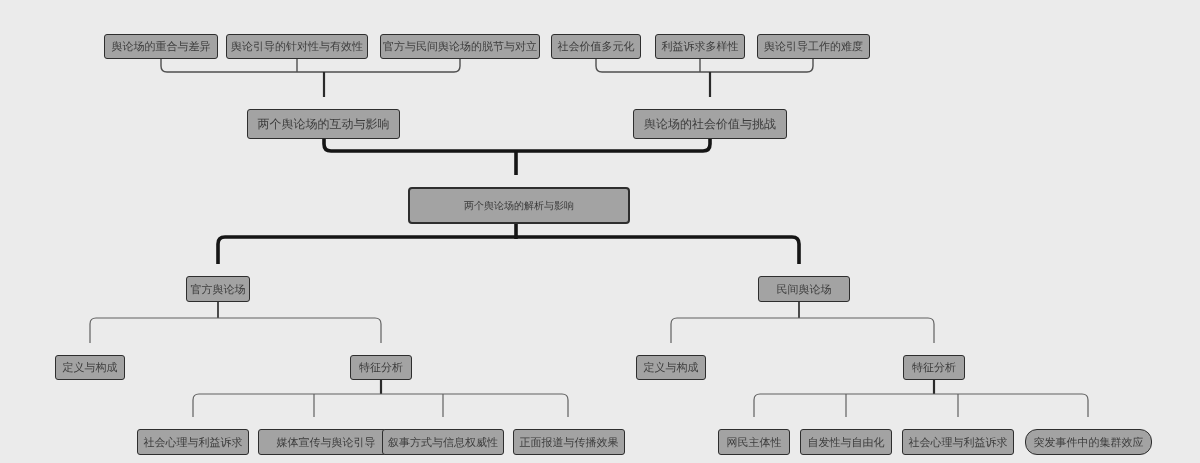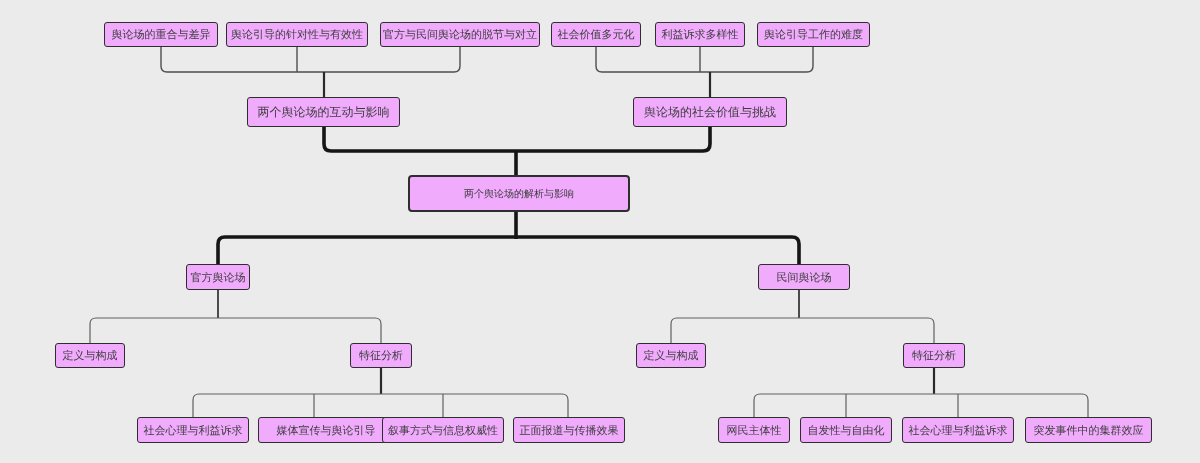--- a/index.html
+++ b/index.html
@@ -6,27 +6,28 @@
   body{
     width:1200px;height:463px;
     background:#ebebeb;
     font-family:"Liberation Sans","DejaVu Sans",sans-serif;
     overflow:hidden;
   }
   #canvas{position:relative;width:1200px;height:463px;background:#ebebeb;}
   #wires{position:absolute;left:0;top:0;}
   .node{
     position:absolute;box-sizing:border-box;
-    background:#f0abfc;
+    background:#a3a3a3;
     border:1.6px solid #2e2e2e;
     border-radius:3px;
     display:flex;align-items:center;justify-content:center;
     font-size:11px;color:#3c3c3c;
     white-space:nowrap;line-height:1;
     z-index:2;
+    margin-top:12px;
   }
   .node-branch{font-size:12px;}
   .node-root{border-width:2px;border-radius:4px;font-size:10px;color:#383838;}
   path{fill:none;stroke-linecap:butt;}
   .w-thin{stroke:#606060;stroke-width:1.2px;}
   .w-mid{stroke:#4f4f4f;stroke-width:1.4px;}
   .w-stub{stroke:#2a2a2a;stroke-width:2.2px;}
   .w-stub-sm{stroke:#3a3a3a;stroke-width:1.8px;}
   .w-thick{stroke:#151515;stroke-width:3.6px;}
 </style>
@@ -90,15 +91,15 @@
   <div class="node" style="left:903px;top:343px;width:62px;height:25px;">特征分析</div>
 
   <div class="node" style="left:137px;top:417px;width:112px;height:26px;">社会心理与利益诉求</div>
   <div class="node" style="left:258px;top:417px;width:136px;height:26px;">媒体宣传与舆论引导</div>
   <div class="node" style="left:382px;top:417px;width:122px;height:26px;">叙事方式与信息权威性</div>
   <div class="node" style="left:513px;top:417px;width:112px;height:26px;">正面报道与传播效果</div>
 
   <div class="node" style="left:718px;top:417px;width:72px;height:26px;">网民主体性</div>
   <div class="node" style="left:800px;top:417px;width:92px;height:26px;">自发性与自由化</div>
   <div class="node" style="left:902px;top:417px;width:112px;height:26px;">社会心理与利益诉求</div>
-  <div class="node" style="left:1025px;top:417px;width:127px;height:26px;">突发事件中的集群效应</div>
+  <div class="node" style="left:1025px;top:417px;width:127px;height:26px;border-radius:12px;">突发事件中的集群效应</div>
 
 </div>
 
 </body></html>

